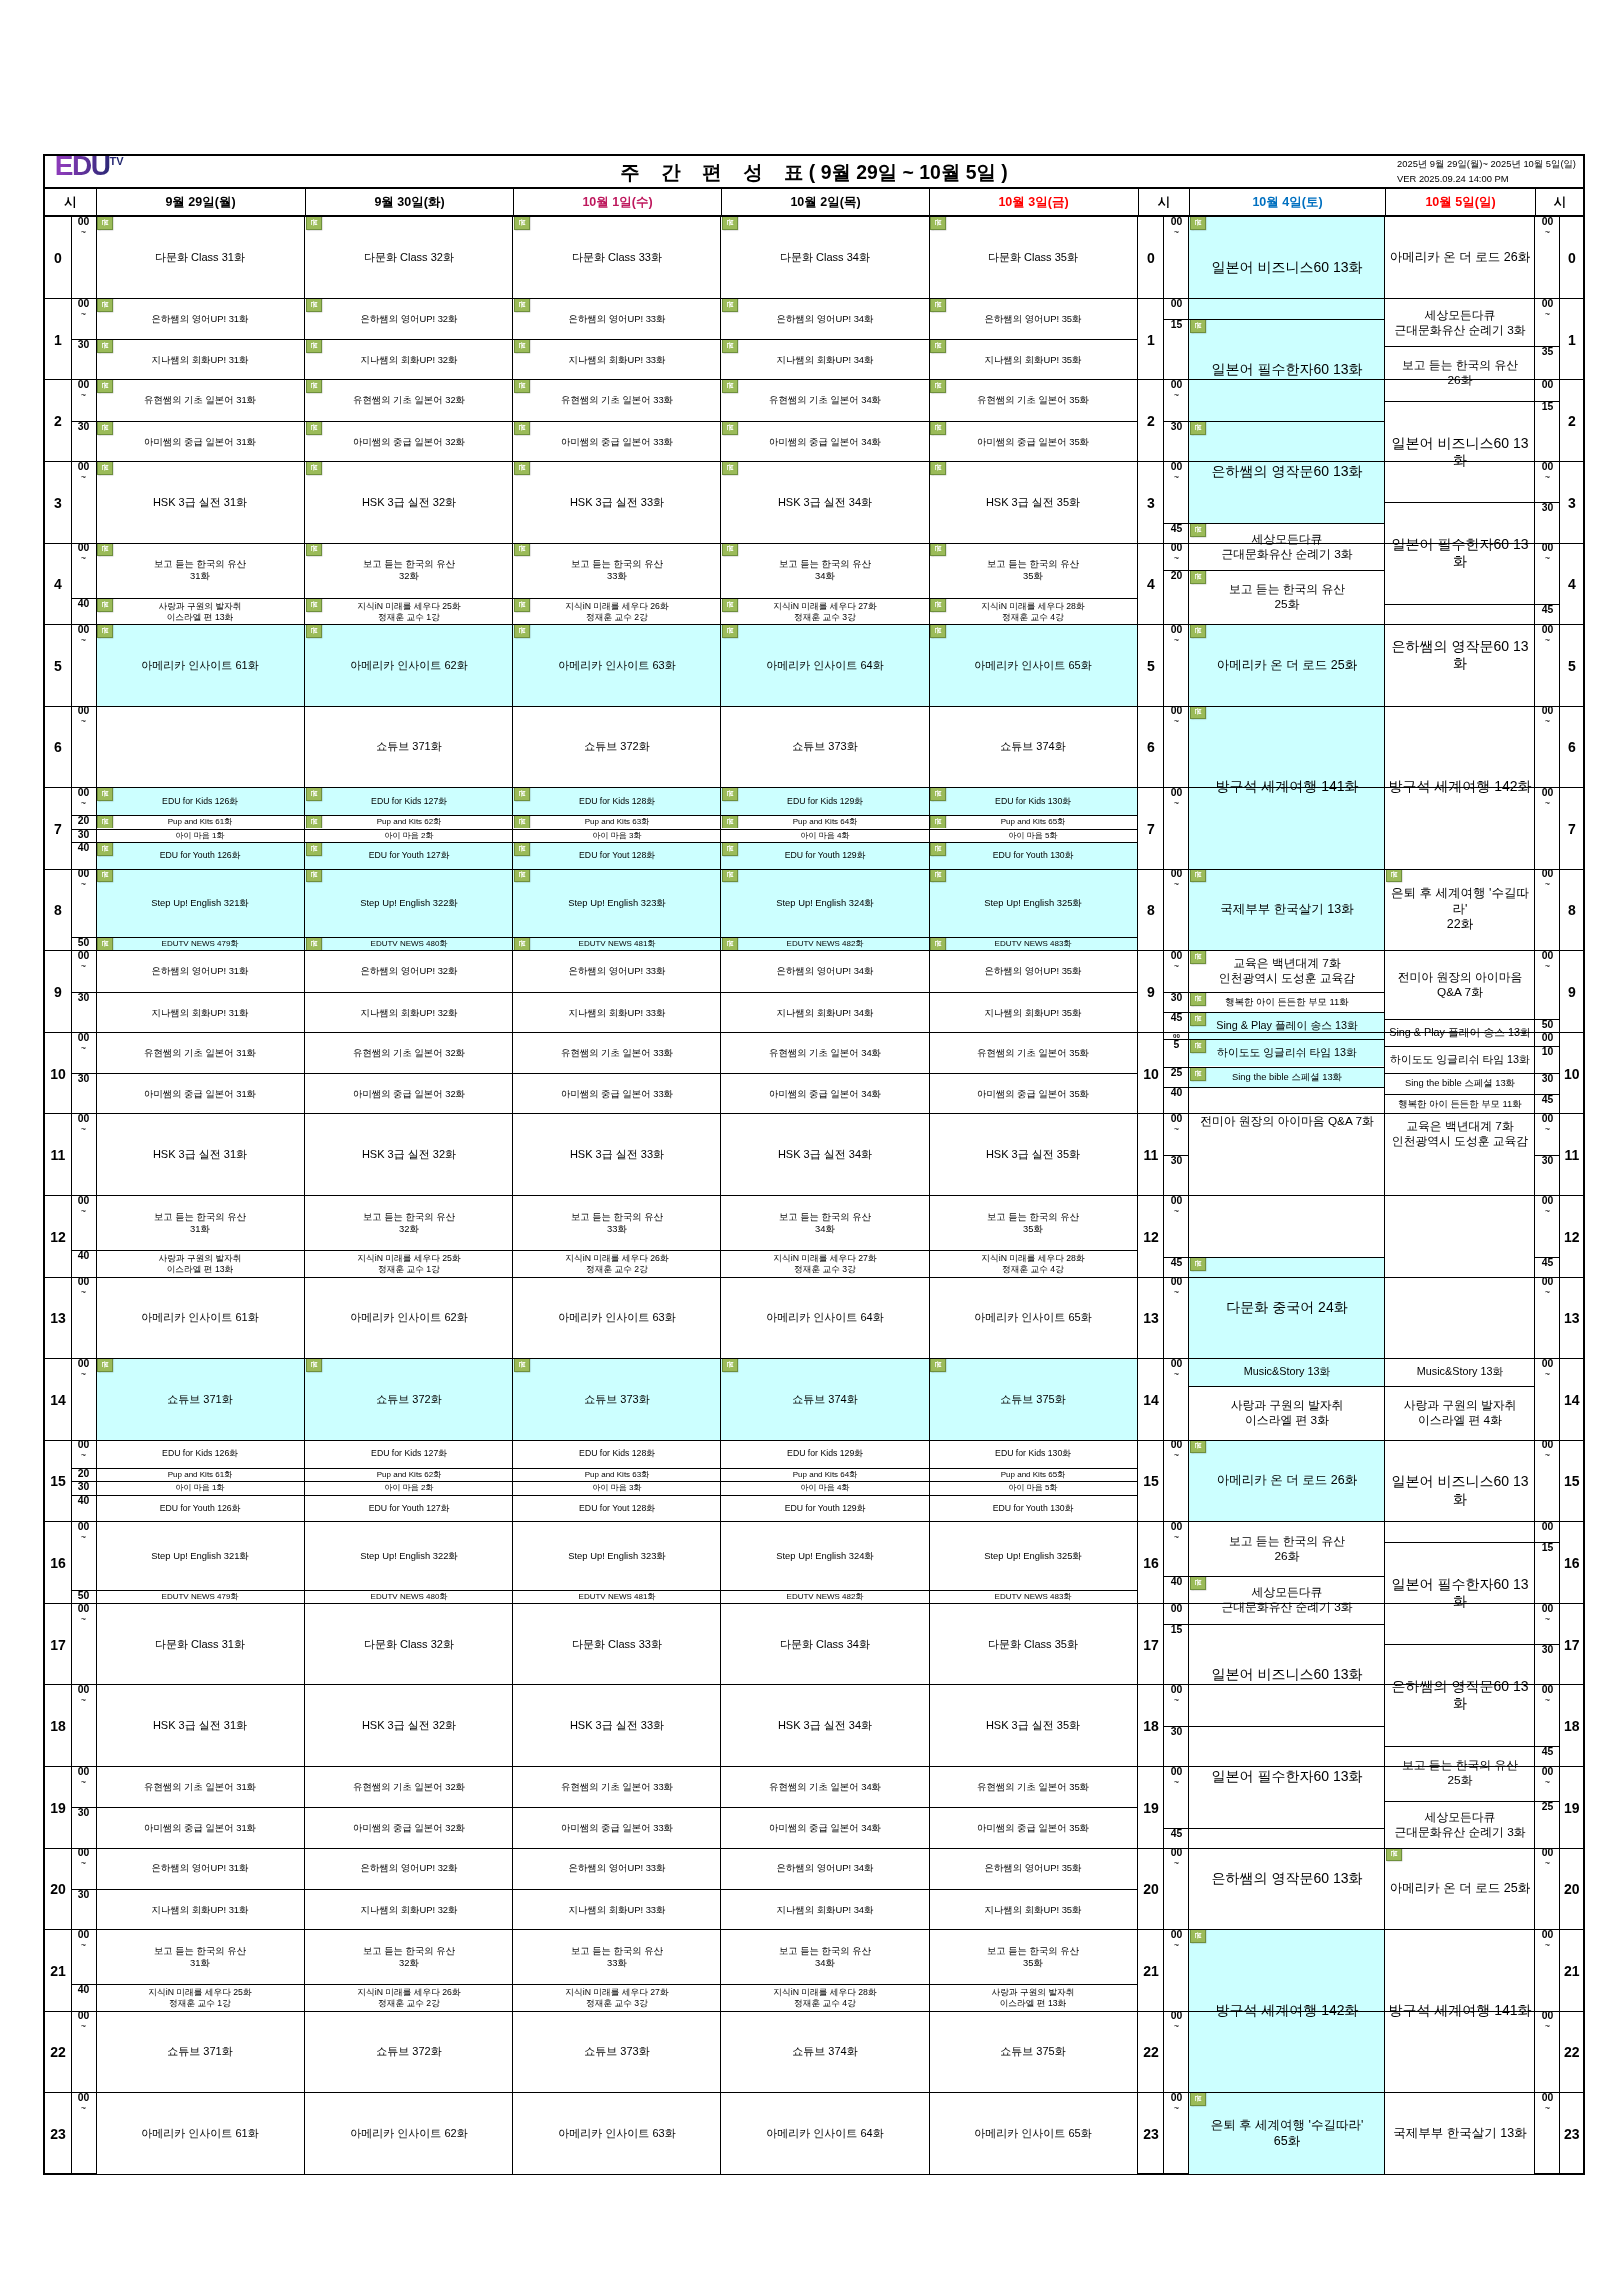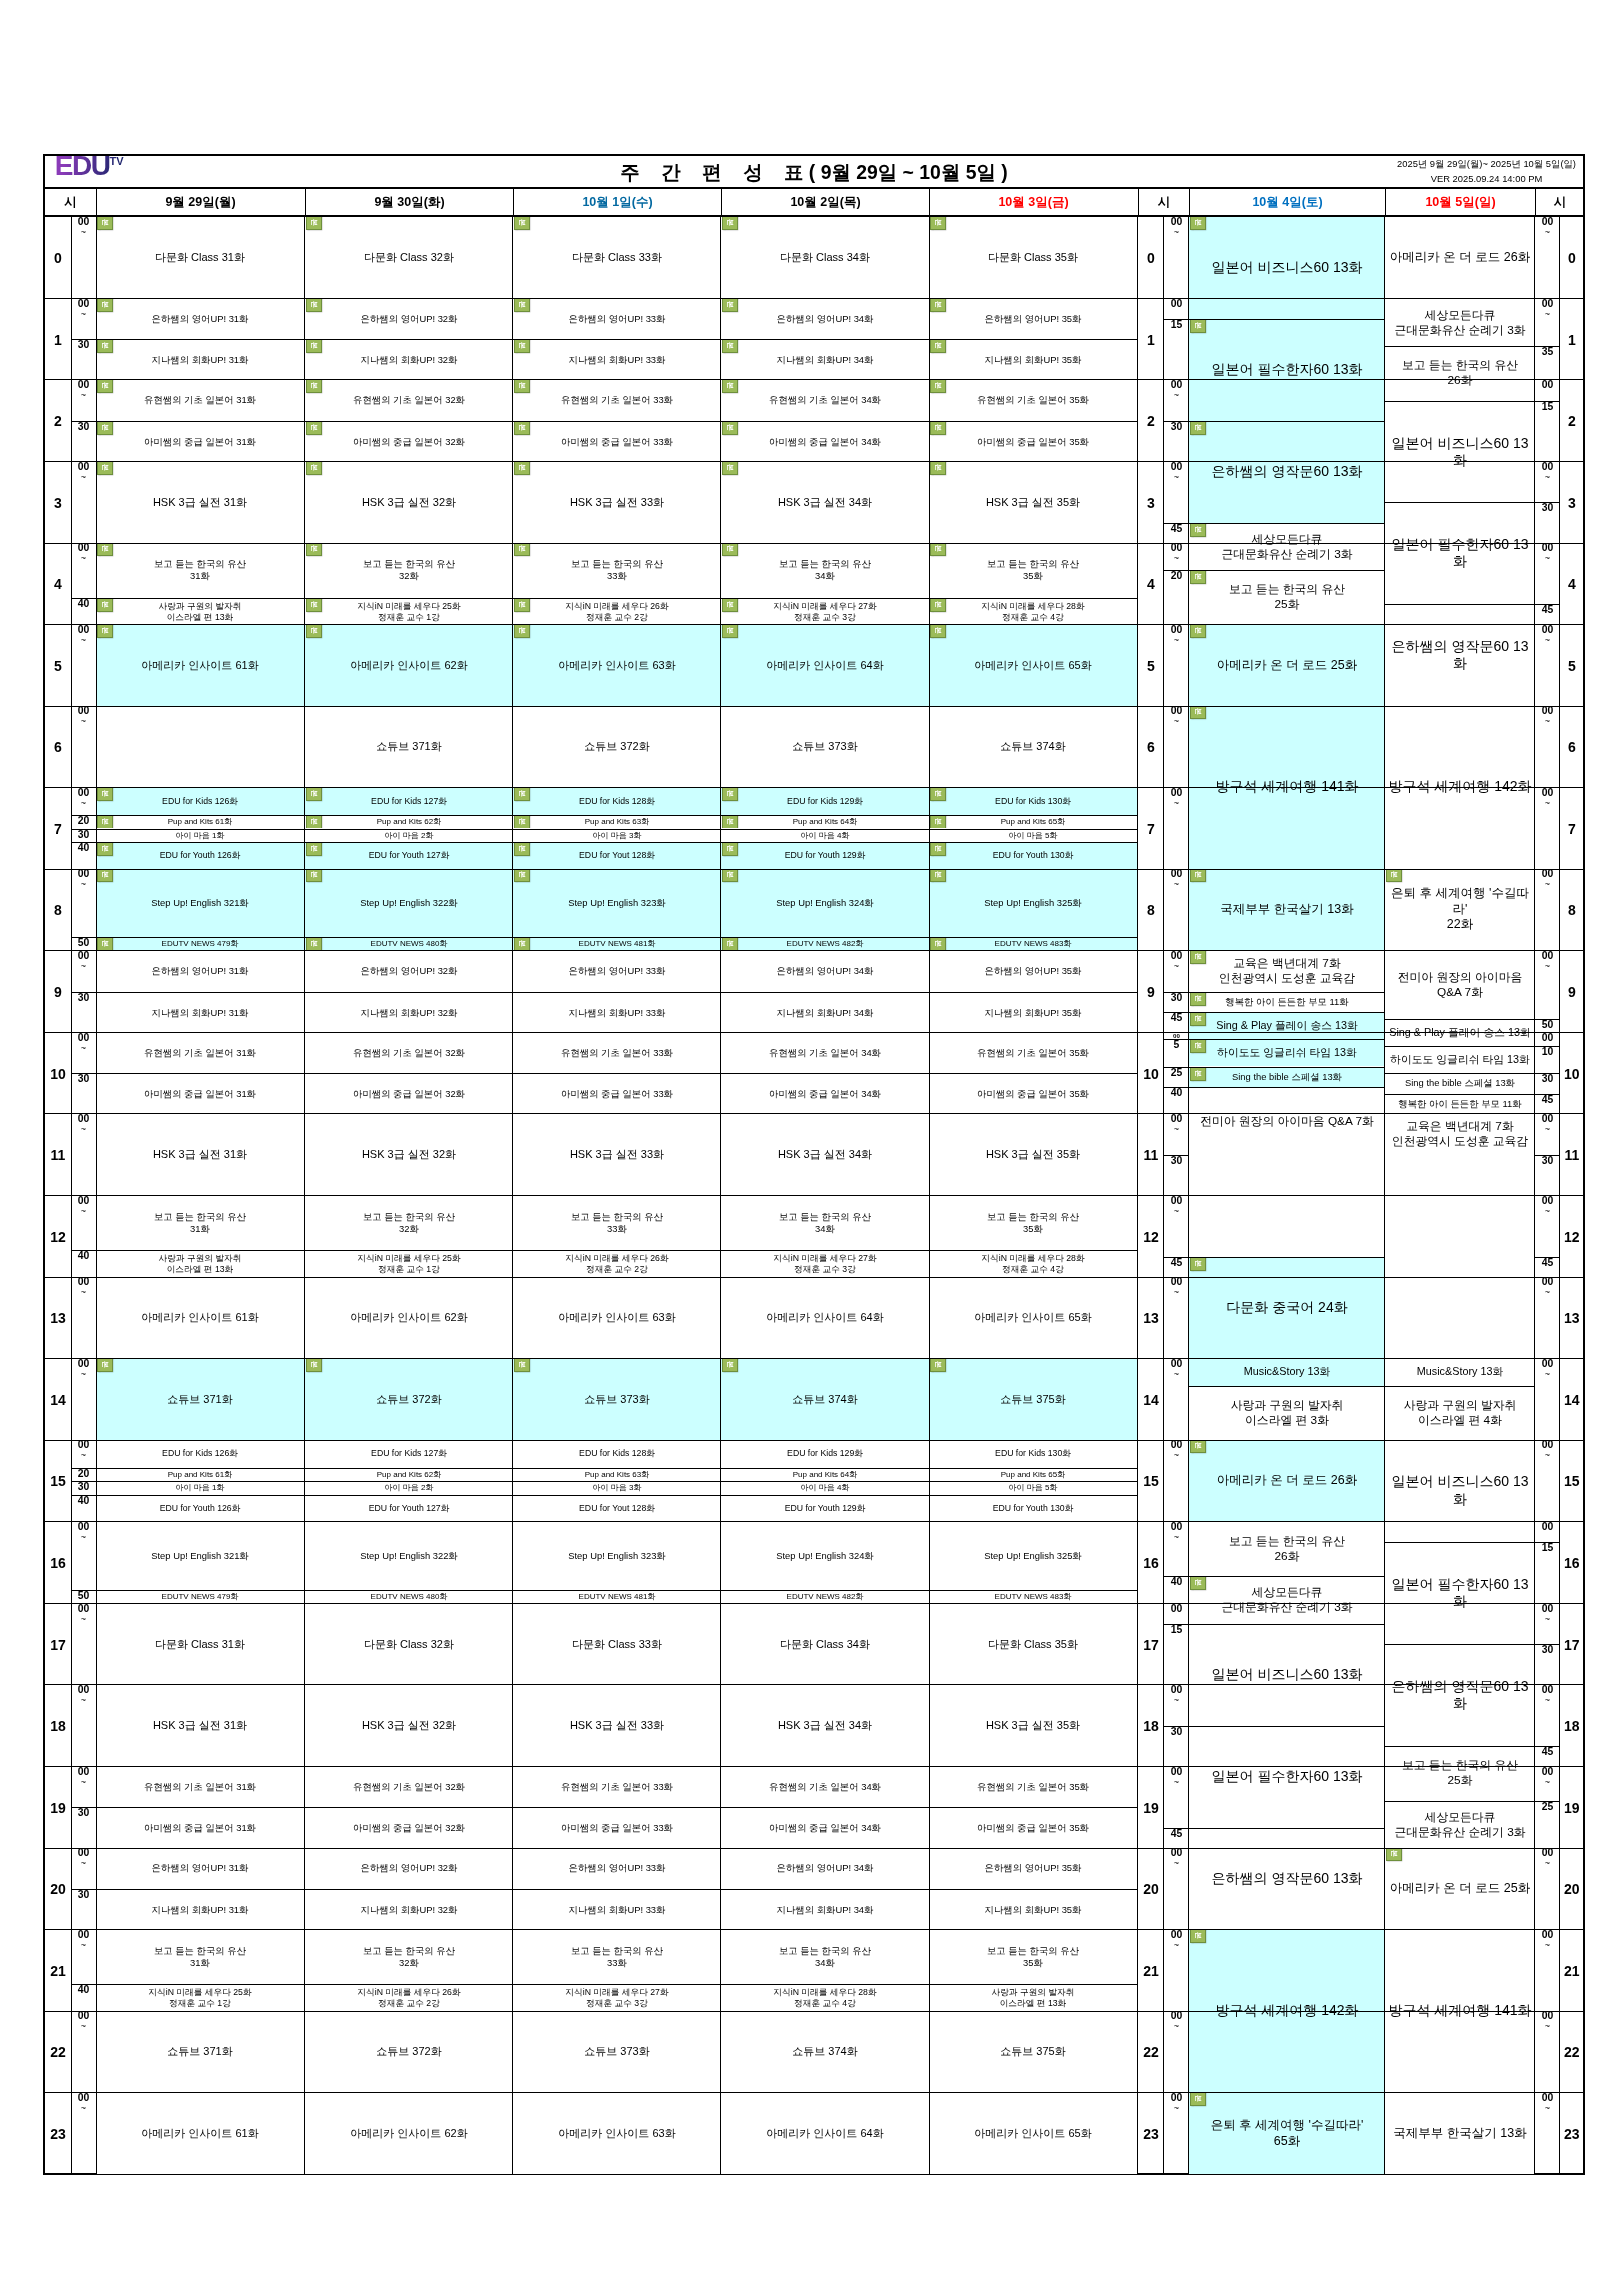--- a/index.html
+++ b/index.html
@@ -5,21 +5,21 @@
   html,body{margin:0;padding:0}
   body{width:1624px;height:2295px;position:relative;background:#fff;color:#000;
        font-family:"Liberation Sans","DejaVu Sans",sans-serif;}
   .frame{position:absolute;left:43px;top:154px;width:1538px;height:2017px;border:2.1px solid #000;background:#fff}
   .titlerow{position:relative;height:30.5px;border-bottom:2.1px solid #000}
   .logo{position:absolute;left:9.7px;top:-5.6px;font-weight:900;font-size:28px;letter-spacing:-1.4px;
         background:linear-gradient(100deg,#8a3bb8 15%,#20256e 85%);-webkit-background-clip:text;background-clip:text;color:transparent}
   .logo sup{font-size:11px;font-weight:900;letter-spacing:0}
   .title{position:absolute;left:0;right:0;top:0;height:30.5px;line-height:32px;text-align:center;
          font-weight:700;font-size:19.4px;white-space:pre}
-  .corner{position:absolute;right:7px;top:1.4px;text-align:center;font-size:9.4px;line-height:1.5;font-weight:400}
+  .corner{position:absolute;right:7px;top:1.4px;text-align:left;font-size:9.4px;line-height:1.5;font-weight:400}
   .dayhead{position:relative;height:26px;border-bottom:2.1px solid #000}
   .dh{position:absolute;top:0;height:26px;line-height:26px;text-align:center;font-weight:700;font-size:12.5px;
       box-sizing:border-box;overflow:hidden}
   .grid{position:relative;height:1957px;overflow:hidden}
   .cell{position:absolute;box-sizing:border-box;display:flex;align-items:center;justify-content:center;
         text-align:center;padding:0.7px 1.4px;z-index:1;background:#fff;line-height:1.25;overflow:hidden}
   .cell.cy{background:#CCFFFF}
   .cell.bt{border-top:0.7px solid #000}
   .cell span{white-space:pre-line}
   .hline{position:absolute;left:0;width:100%;height:1.4px;background:#000;z-index:3}
@@ -45,21 +45,21 @@
     <div class="title">주    간    편    성    표 ( 9월 29일 ~ 10월 5일 )</div>
     <div class="corner">
       <div>2025년 9월 29일(월)~ 2025년 10월 5일(일)</div>
       <div>VER 2025.09.24 14:00 PM</div>
     </div>
   </div>
   <div class="dayhead" id="dayhead">
       <div class="dh" style="left: 0px; width: 51px;">시</div>
       <div class="dh" style="left: 51px; width: 208px; border-left: 1.4px solid rgb(0, 0, 0); color: rgb(0, 0, 0);">9월 29일(월)</div>
       <div class="dh" style="left: 260px; width: 208px; border-left: 1.4px solid rgb(0, 0, 0); color: rgb(0, 0, 0);">9월 30일(화)</div>
-      <div class="dh" style="left: 468px; width: 208px; border-left: 1.4px solid rgb(0, 0, 0); color: #0369a1;">10월 1일(수)</div>
+      <div class="dh" style="left: 468px; width: 208px; border-left: 1.4px solid rgb(0, 0, 0); color: #be185d;">10월 1일(수)</div>
       <div class="dh" style="left: 676px; width: 208px; border-left: 1.4px solid rgb(0, 0, 0); color: rgb(0, 0, 0);">10월 2일(목)</div>
       <div class="dh" style="left: 884px; width: 208px; border-left: 1.4px solid rgb(0, 0, 0); color: rgb(255, 0, 0);">10월 3일(금)</div>
       <div class="dh" style="left: 1093px; width: 51px; border-left: 1.4px solid rgb(0, 0, 0);">시</div>
       <div class="dh" style="left: 1144px; width: 196px; border-left: 1.4px solid rgb(0, 0, 0); color: rgb(0, 112, 192);">10월 4일(토)</div>
       <div class="dh" style="left: 1340px; width: 150px; border-left: 1.4px solid rgb(0, 0, 0); color: rgb(255, 0, 0);">10월 5일(일)</div>
       <div class="dh" style="left: 1490px; width: 49px; border-left: 1.4px solid rgb(0, 0, 0);">시</div>
     </div>
   <div class="grid" id="grid">
       <div class="cell" style="left: 51px; width: 208px; top: 0px; height: 82px; font-size: 11px;">
         <div class="tag">

